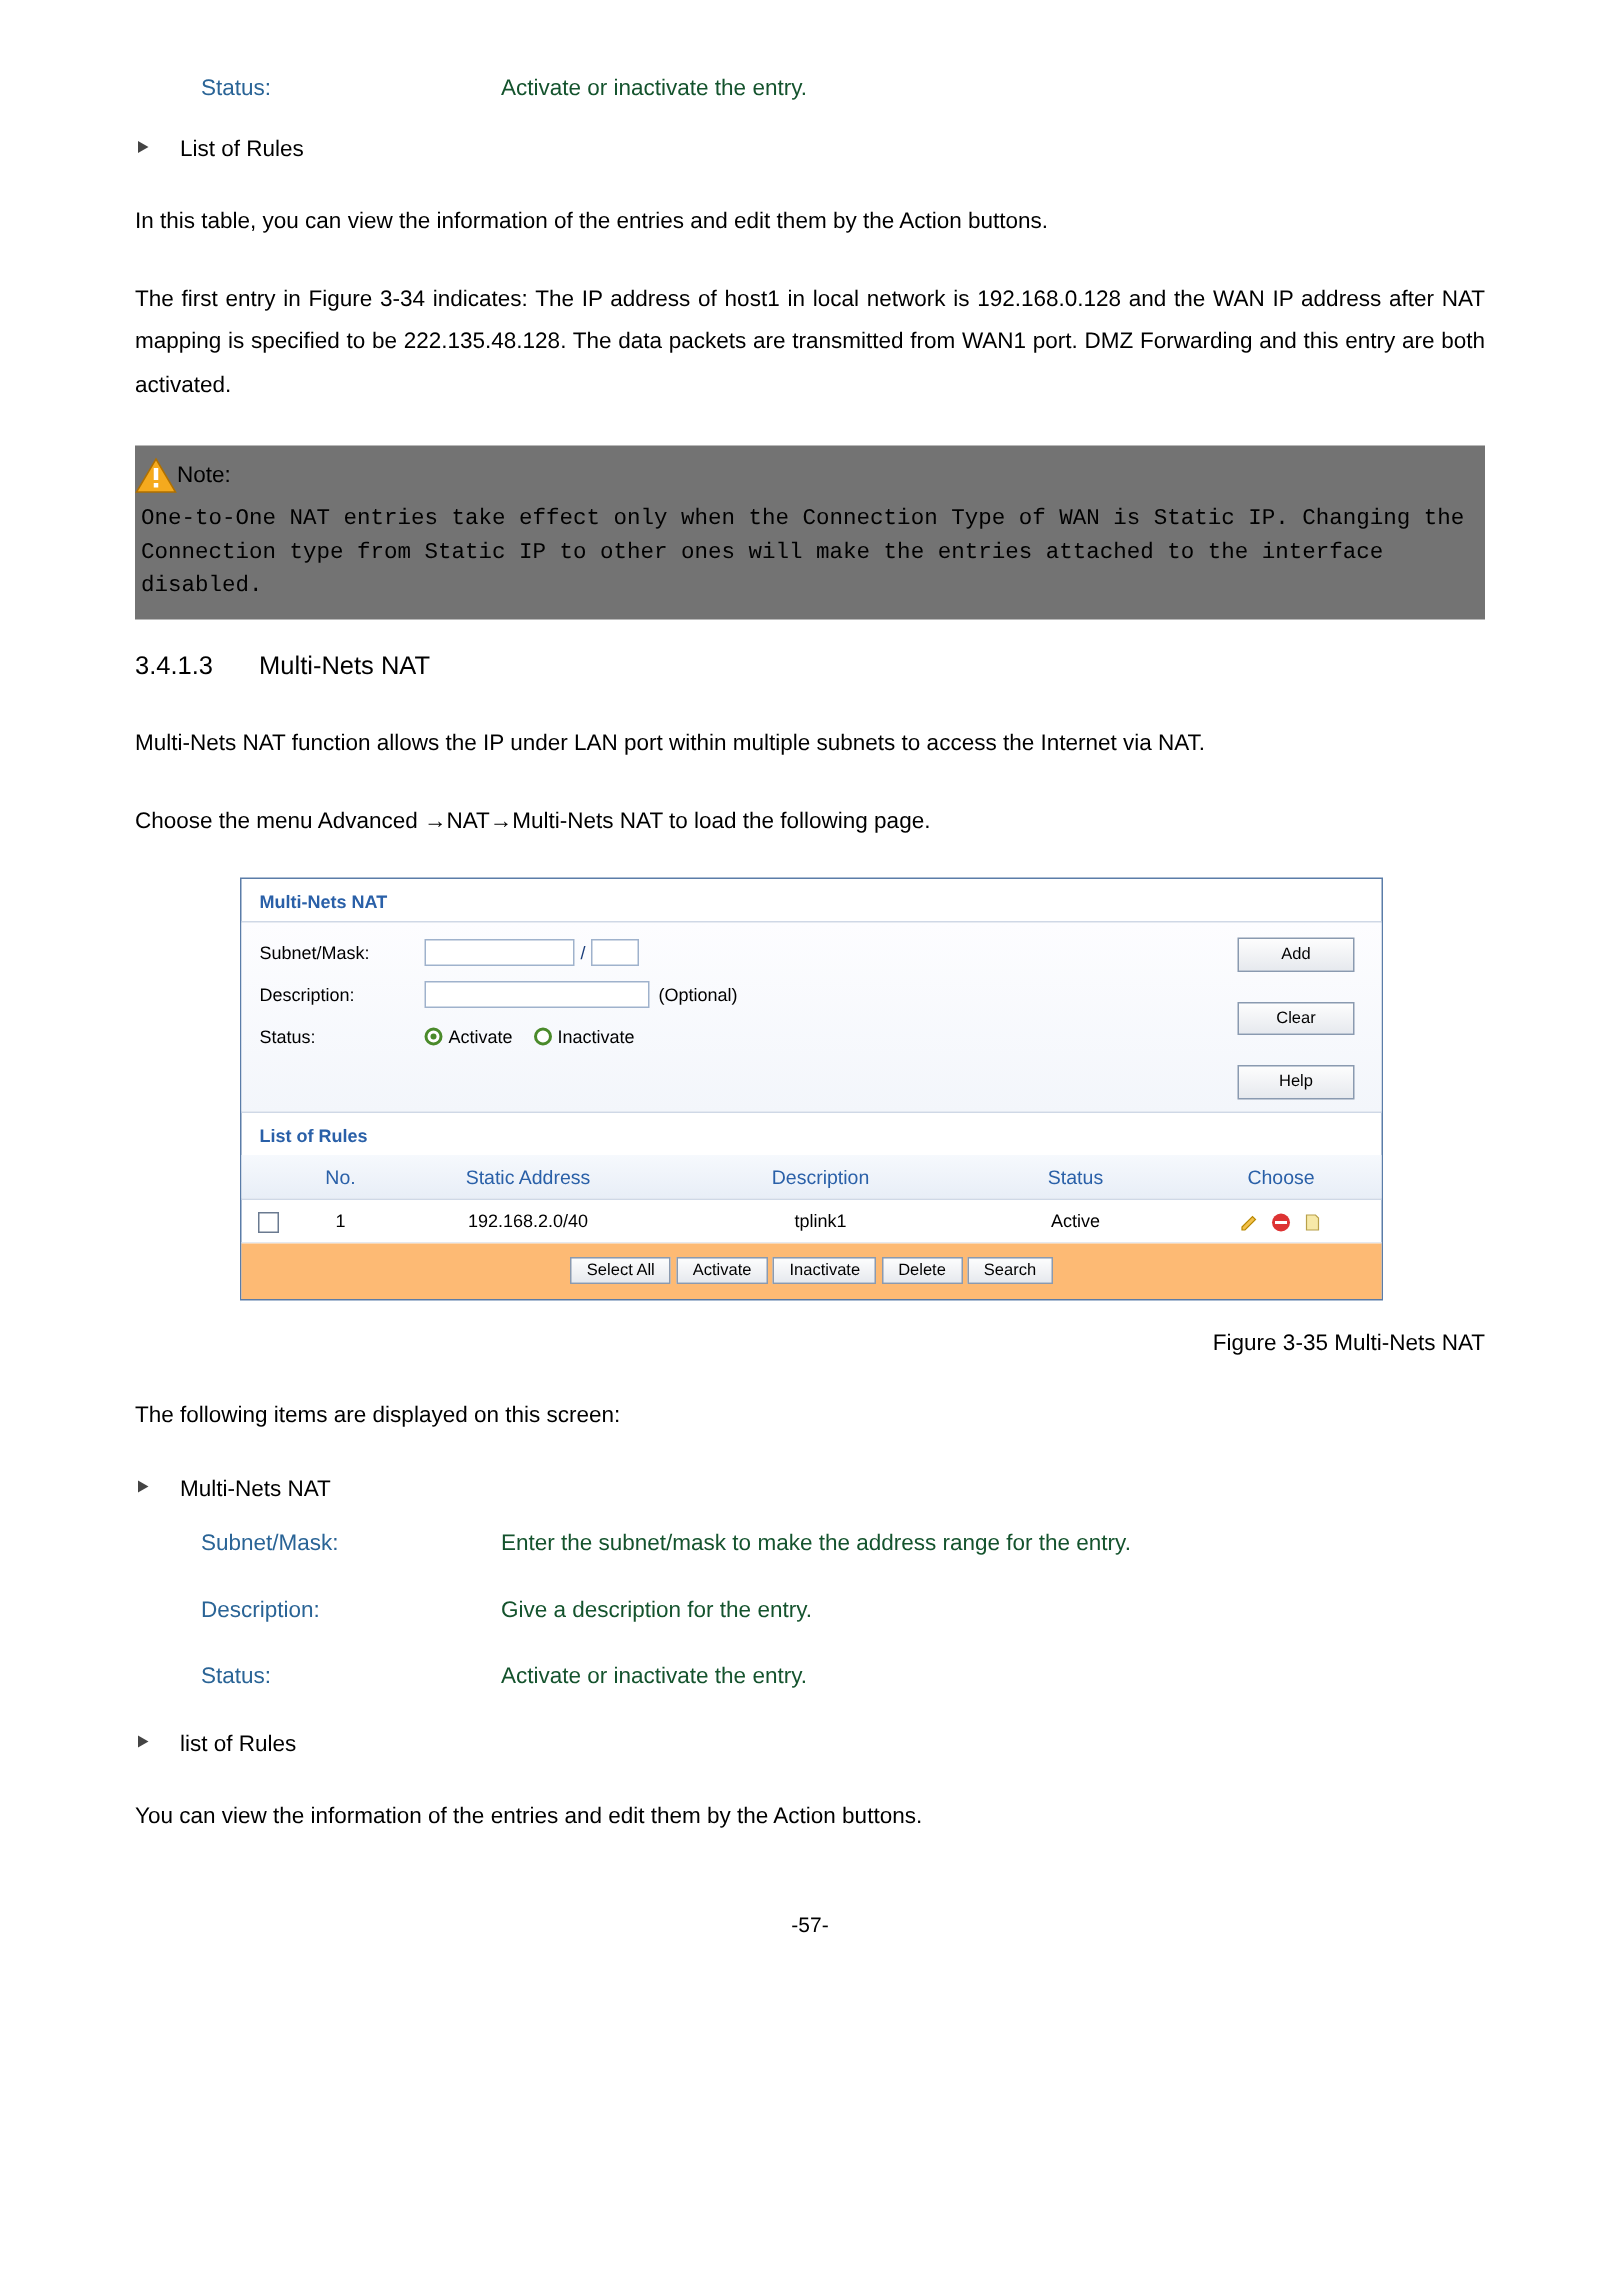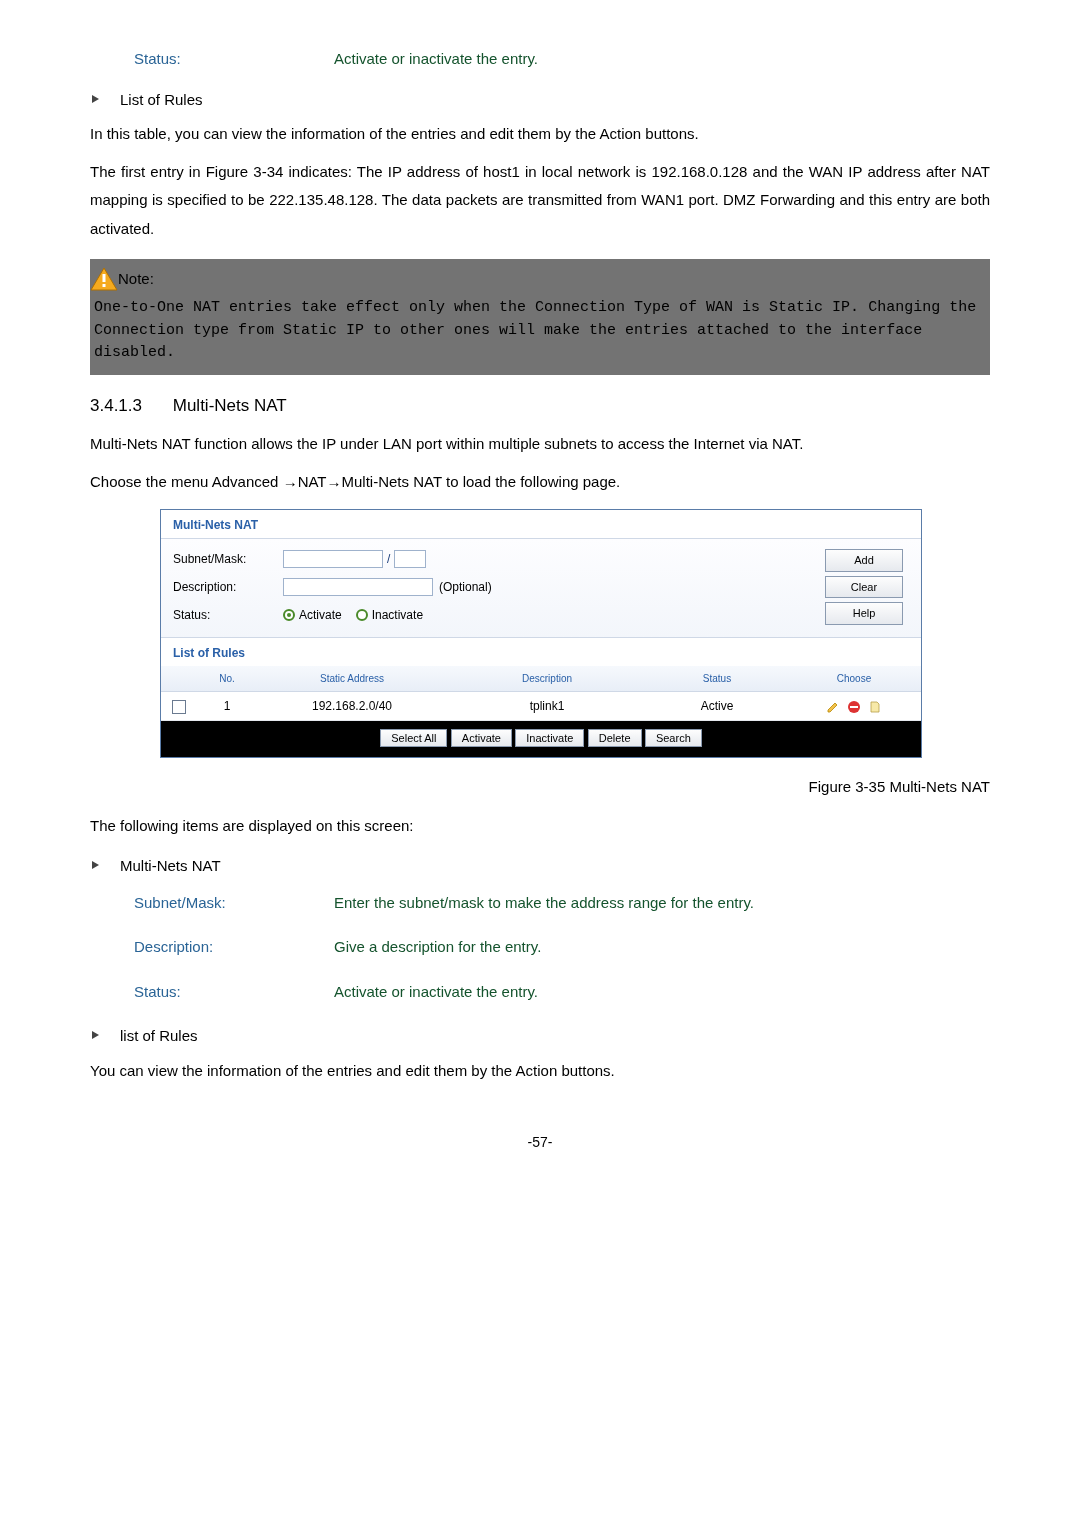--- a/index.html
+++ b/index.html
@@ -12,21 +12,21 @@
     padding: 40px 90px 60px 90px;
     box-sizing: border-box;
     line-height: 1.5;
   }
   .row { display: flex; margin: 8px 0; }
   .label-col { width: 200px; color: #2a6496; }
   .value-col { flex: 1; color: #14532d; }
   .chevron { margin-right: 18px; }
   .section-bullet { display: flex; align-items: baseline; margin: 18px 0 10px 0; }
   .section-bullet .text { flex: 1; }
-  p { margin: 12px 0; text-align: justify; }
+  p { margin: 26px 0; text-align: justify; }
   .note-box {
     background: #737373;
     padding: 8px 12px 10px 0;
     margin: 16px 0;
     font-size: 15px;
   }
   .note-head { display: flex; align-items: center; margin: 0 0 6px 0; }
   .note-tri {
     display: inline-block;
     position: relative;
@@ -83,38 +83,38 @@
     box-sizing: border-box;
     background: #fff;
   }
   .ss-radio.selected::after {
     content: "";
     width: 4px; height: 4px;
     background: #4a8a2a;
     border-radius: 50%;
   }
   .ss-side-btns {
-    display: flex; flex-direction: column; gap: 4px;
+    display: flex; flex-direction: column; gap: 20px;
     padding: 4px 6px 0 0;
   }
   .ss-btn {
     border: 1px solid #8a9ab0;
     background: linear-gradient(#fdfdfd,#e6e9ee);
     font-size: 11px;
     padding: 2px 10px;
     min-width: 56px;
     text-align: center;
     color: #000;
     cursor: pointer;
   }
   .ss-table-head {
     display: flex;
     background: linear-gradient(#f6f9fd,#e8eef7);
     border-bottom: 1px solid #cfd8e6;
-    font-size: 10px;
+    font-size: 13px;
     color: #2a60a8;
   }
   .ss-table-head > div, .ss-table-row > div {
     padding: 5px 8px;
     box-sizing: border-box;
   }
   .col-chk { width: 36px; text-align: center; }
   .col-no  { width: 60px; text-align: center; }
   .col-net { width: 190px; text-align: center; }
   .col-desc{ width: 200px; text-align: center; }
@@ -130,21 +130,21 @@
     width: 12px; height: 12px;
     border: 1px solid #6a7a90;
     display: inline-block;
     background: #fff;
     vertical-align: middle;
   }
   .ss-row-actions svg { vertical-align: middle; margin: 0 2px; }
   .ss-footer-btns {
     text-align: center;
     padding: 8px 0 10px 0;
-    background: #000000;
+    background: #fdba74;
   }
   .caption { text-align: right; margin: 18px 0 16px 0; font-size: 15px; }
   .page-num { text-align: center; font-size: 14px; margin-top: 50px; }
 </style>
 </head>
 <body>
 
 <div class="row" style="margin-left:44px;">
   <div class="label-col">Status:</div>
   <div class="value-col">Activate or inactivate the entry.</div>

